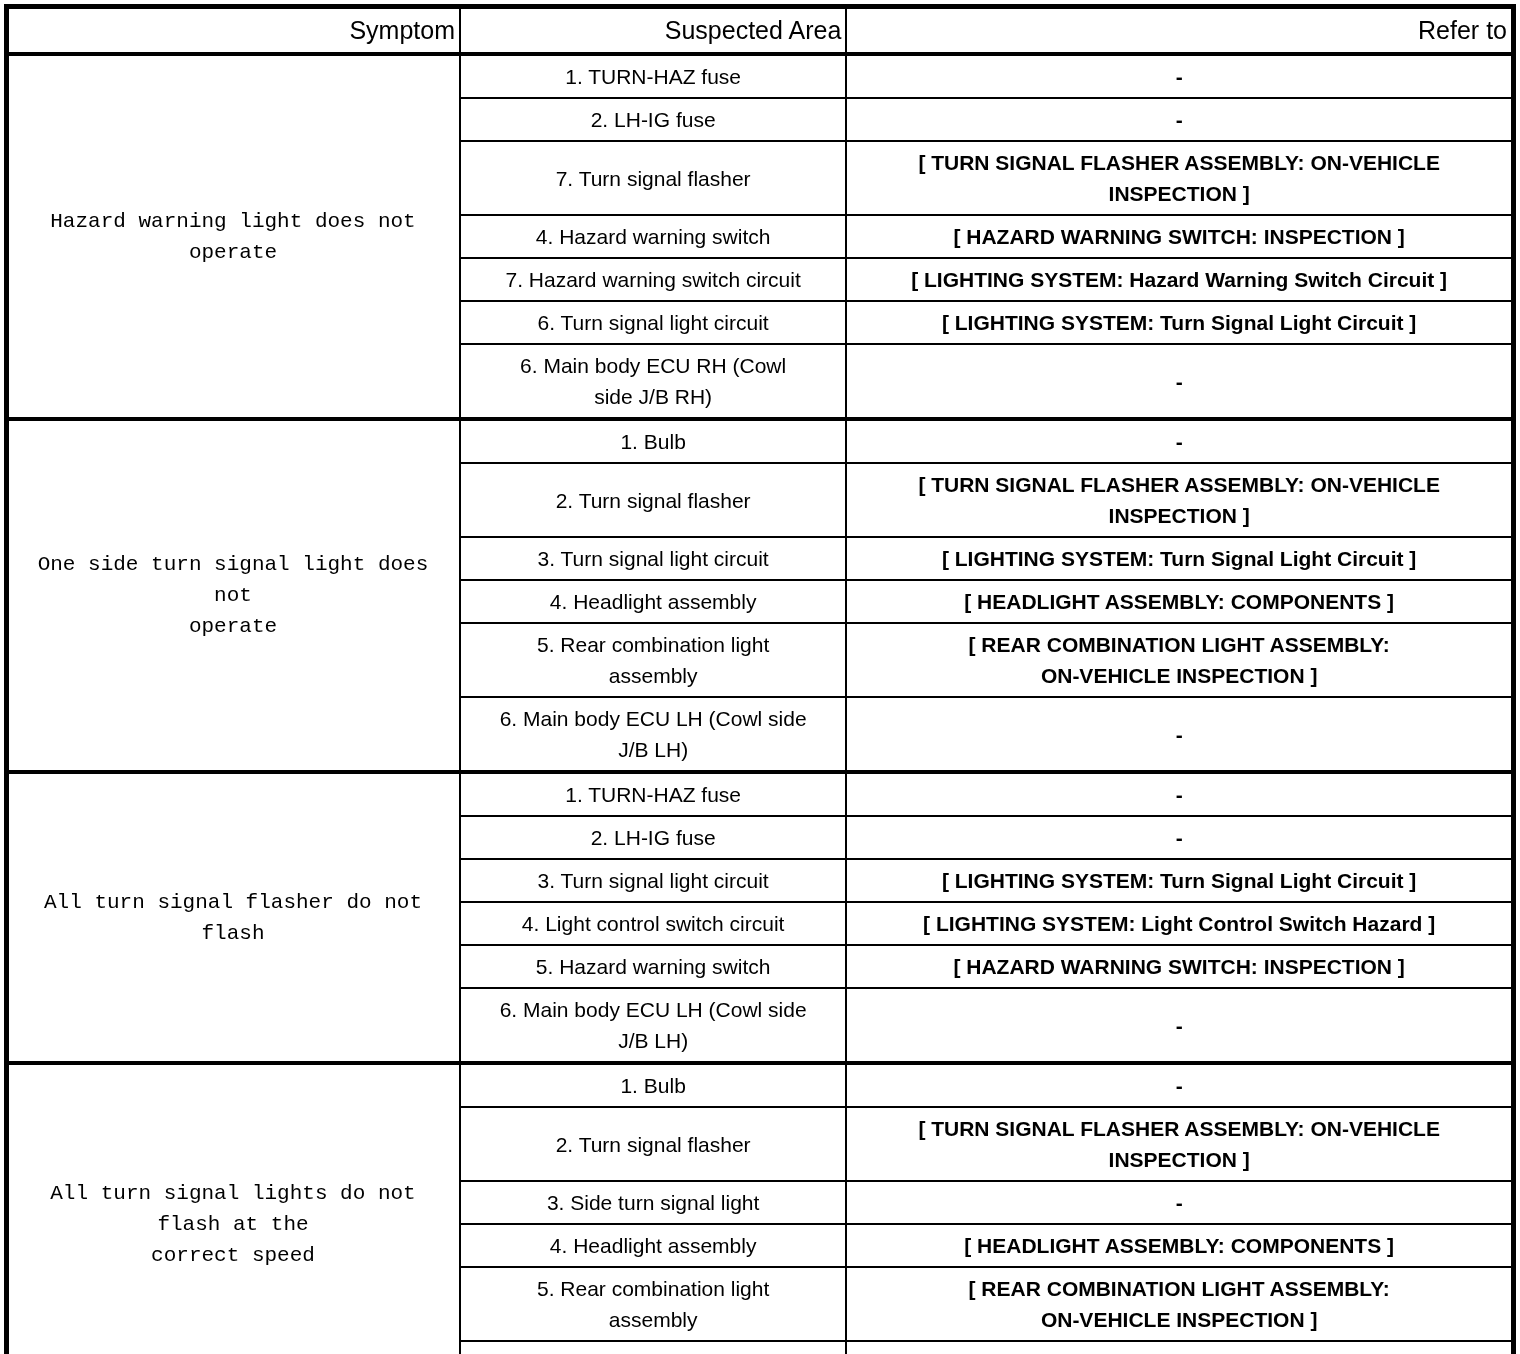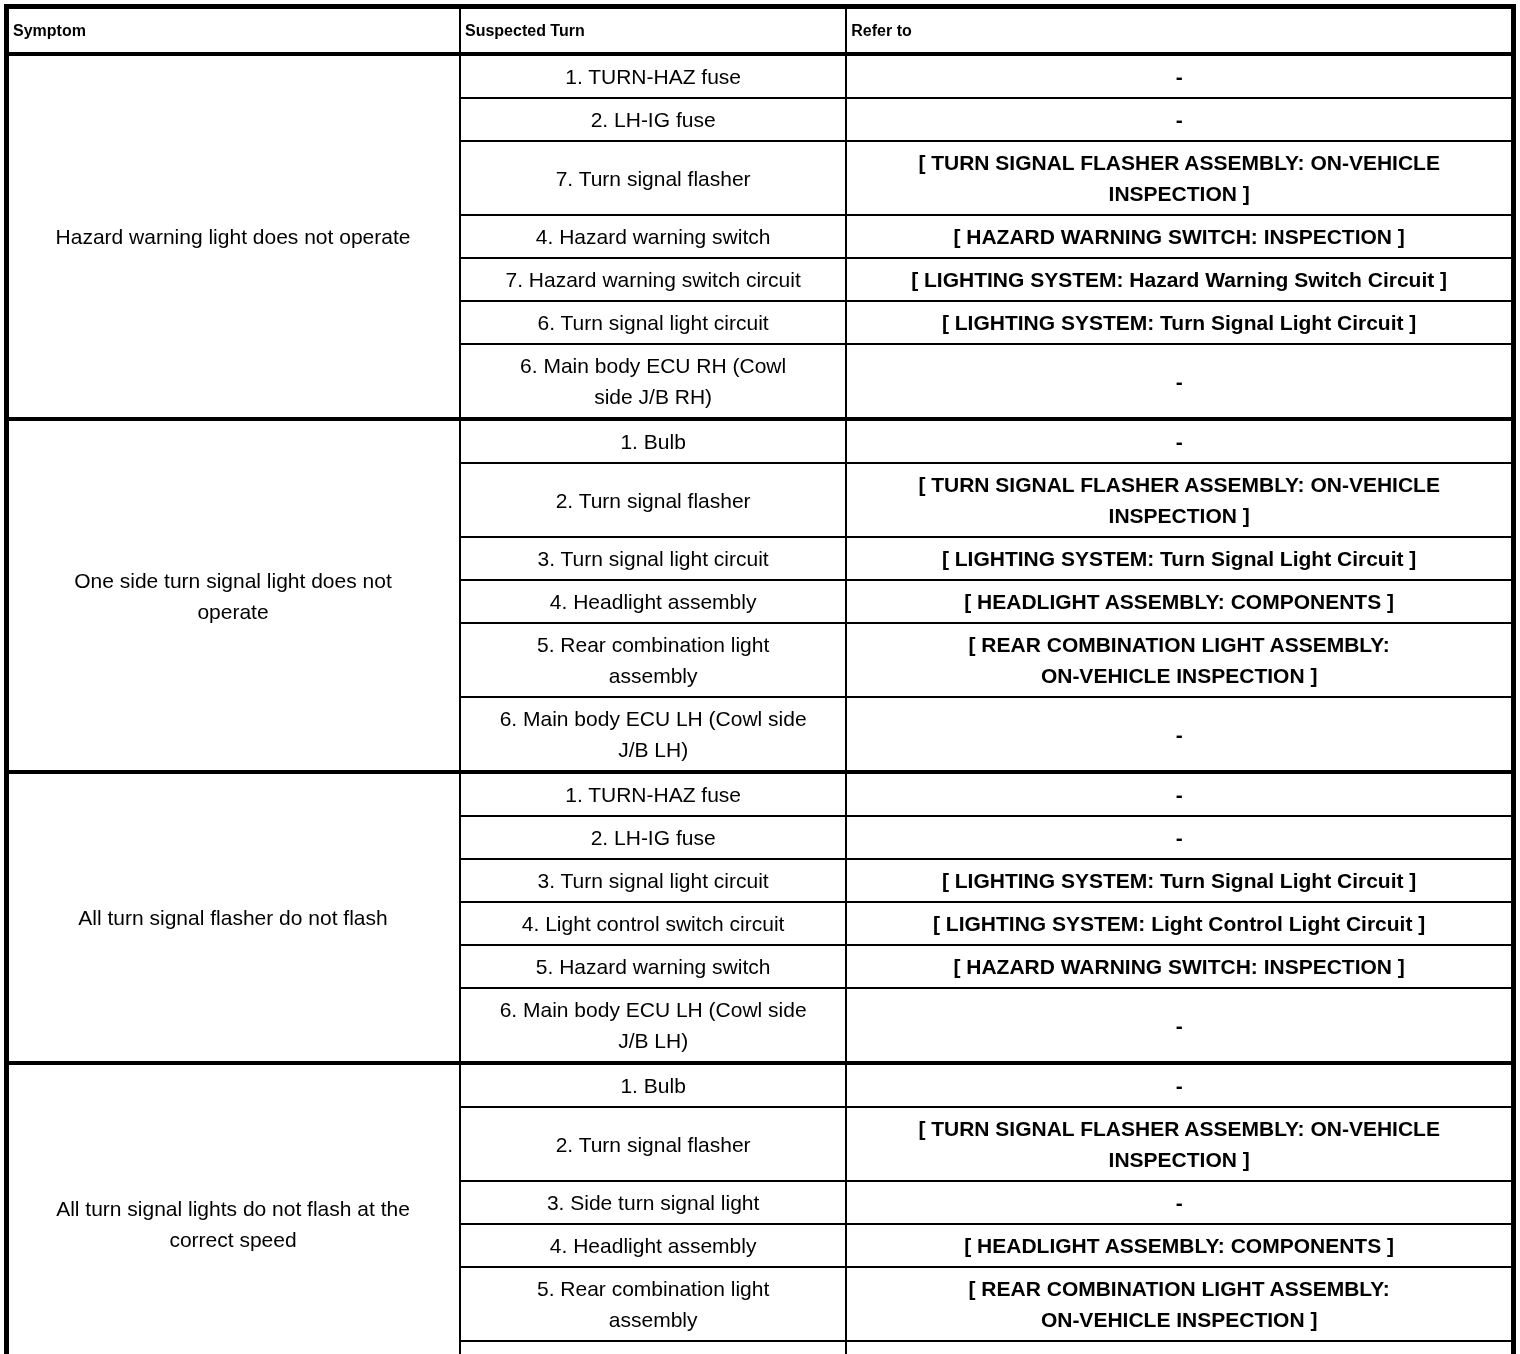--- a/index.html
+++ b/index.html
@@ -18,54 +18,54 @@
     margin: 4px;
     background: #ffffff;
     border: 5px solid #000000;
   }
   col.col-symptom { width: 452px; }
   col.col-area    { width: 385px; }
   col.col-refer   { width: 665px; }
   th {
     border: 2px solid #000000;
     border-bottom: 4px solid #000000;
-    font-size: 16px;
-    font-weight: bold;
-    text-align: left;
+    font-size: 25px;
+    font-weight: normal;
+    text-align: right;
     vertical-align: middle;
     padding: 6px 4px;
     line-height: 31px;
   }
   td {
     border: 2px solid #000000;
     font-size: 21px;
     vertical-align: middle;
     text-align: center;
     padding: 5px 6px 5px 6px;
     line-height: 31px;
     white-space: pre-line;
     overflow: hidden;
   }
-  td.symptom-cell { padding-left: 4px; }
+  td.symptom-cell { padding-left: 4px; font-family: Liberation Mono, monospace; }
   td.refer-cell   { font-weight: bold; }
   tr.section-first td { border-top: 4px solid #000000; }
 </style>
 </head>
 <body>
 
 <table class="symptom-table">
   <colgroup>
     <col class="col-symptom">
     <col class="col-area">
     <col class="col-refer">
   </colgroup>
   <thead>
     <tr>
       <th>Symptom</th>
-      <th>Suspected Turn</th>
+      <th>Suspected Area</th>
       <th>Refer to</th>
     </tr>
   </thead>
   <tbody id="table-body">
       <tr class="section-first">
         <td class="symptom-cell" rowspan="7">Hazard warning light does not operate</td>
         <td class="area-cell">1. TURN-HAZ fuse</td>
         <td class="refer-cell">-</td>
       </tr>
       <tr>
@@ -132,21 +132,21 @@
       <tr>
         <td class="area-cell">2. LH-IG fuse</td>
         <td class="refer-cell">-</td>
       </tr>
       <tr>
         <td class="area-cell">3. Turn signal light circuit</td>
         <td class="refer-cell">[ LIGHTING SYSTEM: Turn Signal Light Circuit ]</td>
       </tr>
       <tr>
         <td class="area-cell">4. Light control switch circuit</td>
-        <td class="refer-cell">[ LIGHTING SYSTEM: Light Control Light Circuit ]</td>
+        <td class="refer-cell">[ LIGHTING SYSTEM: Light Control Switch Hazard ]</td>
       </tr>
       <tr>
         <td class="area-cell">5. Hazard warning switch</td>
         <td class="refer-cell">[ HAZARD WARNING SWITCH: INSPECTION ]</td>
       </tr>
       <tr>
         <td class="area-cell">6. Main body ECU LH (Cowl side
 J/B LH)</td>
         <td class="refer-cell">-</td>
       </tr>

